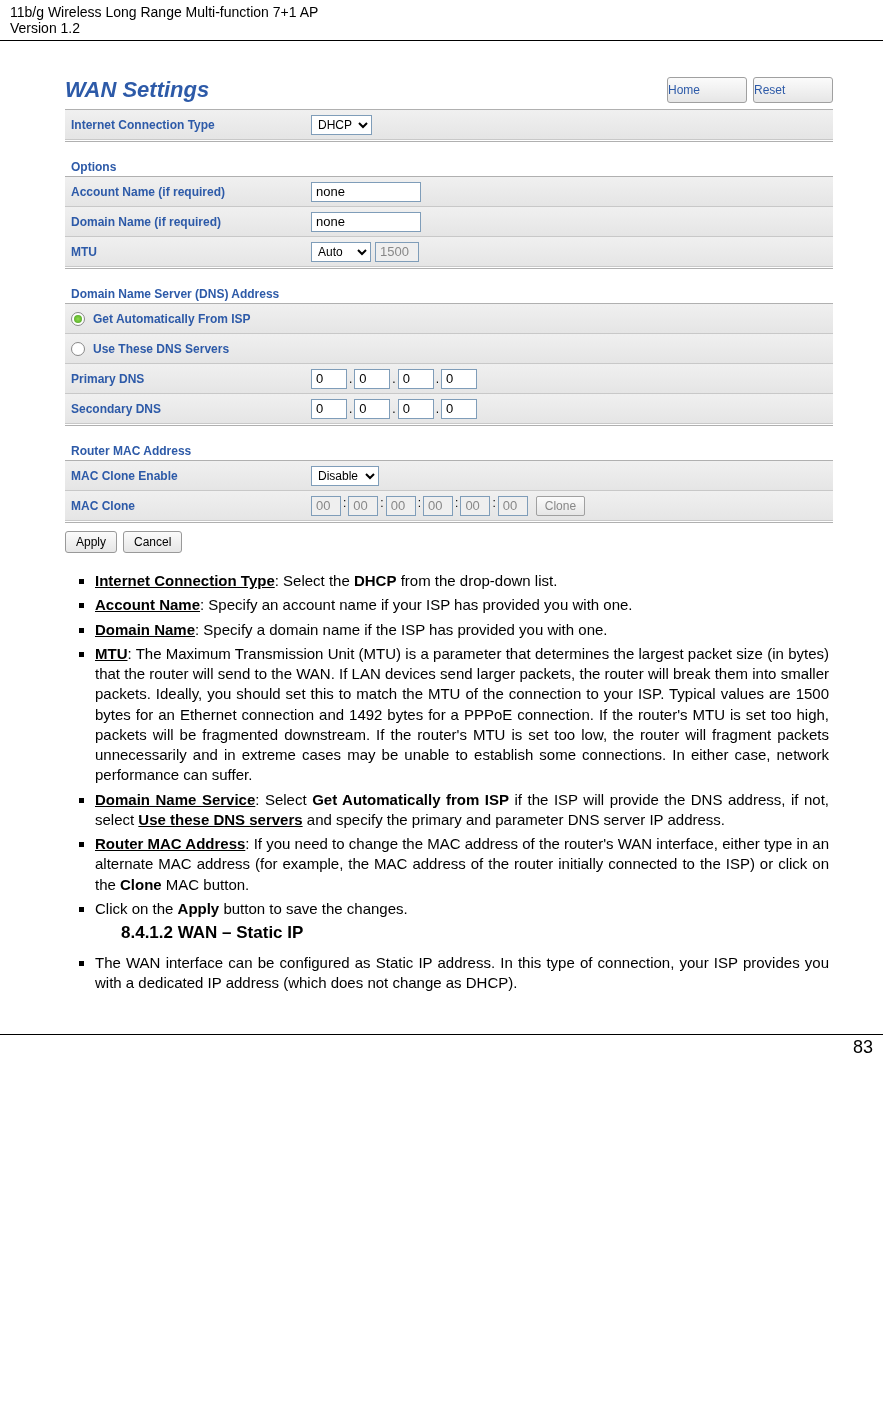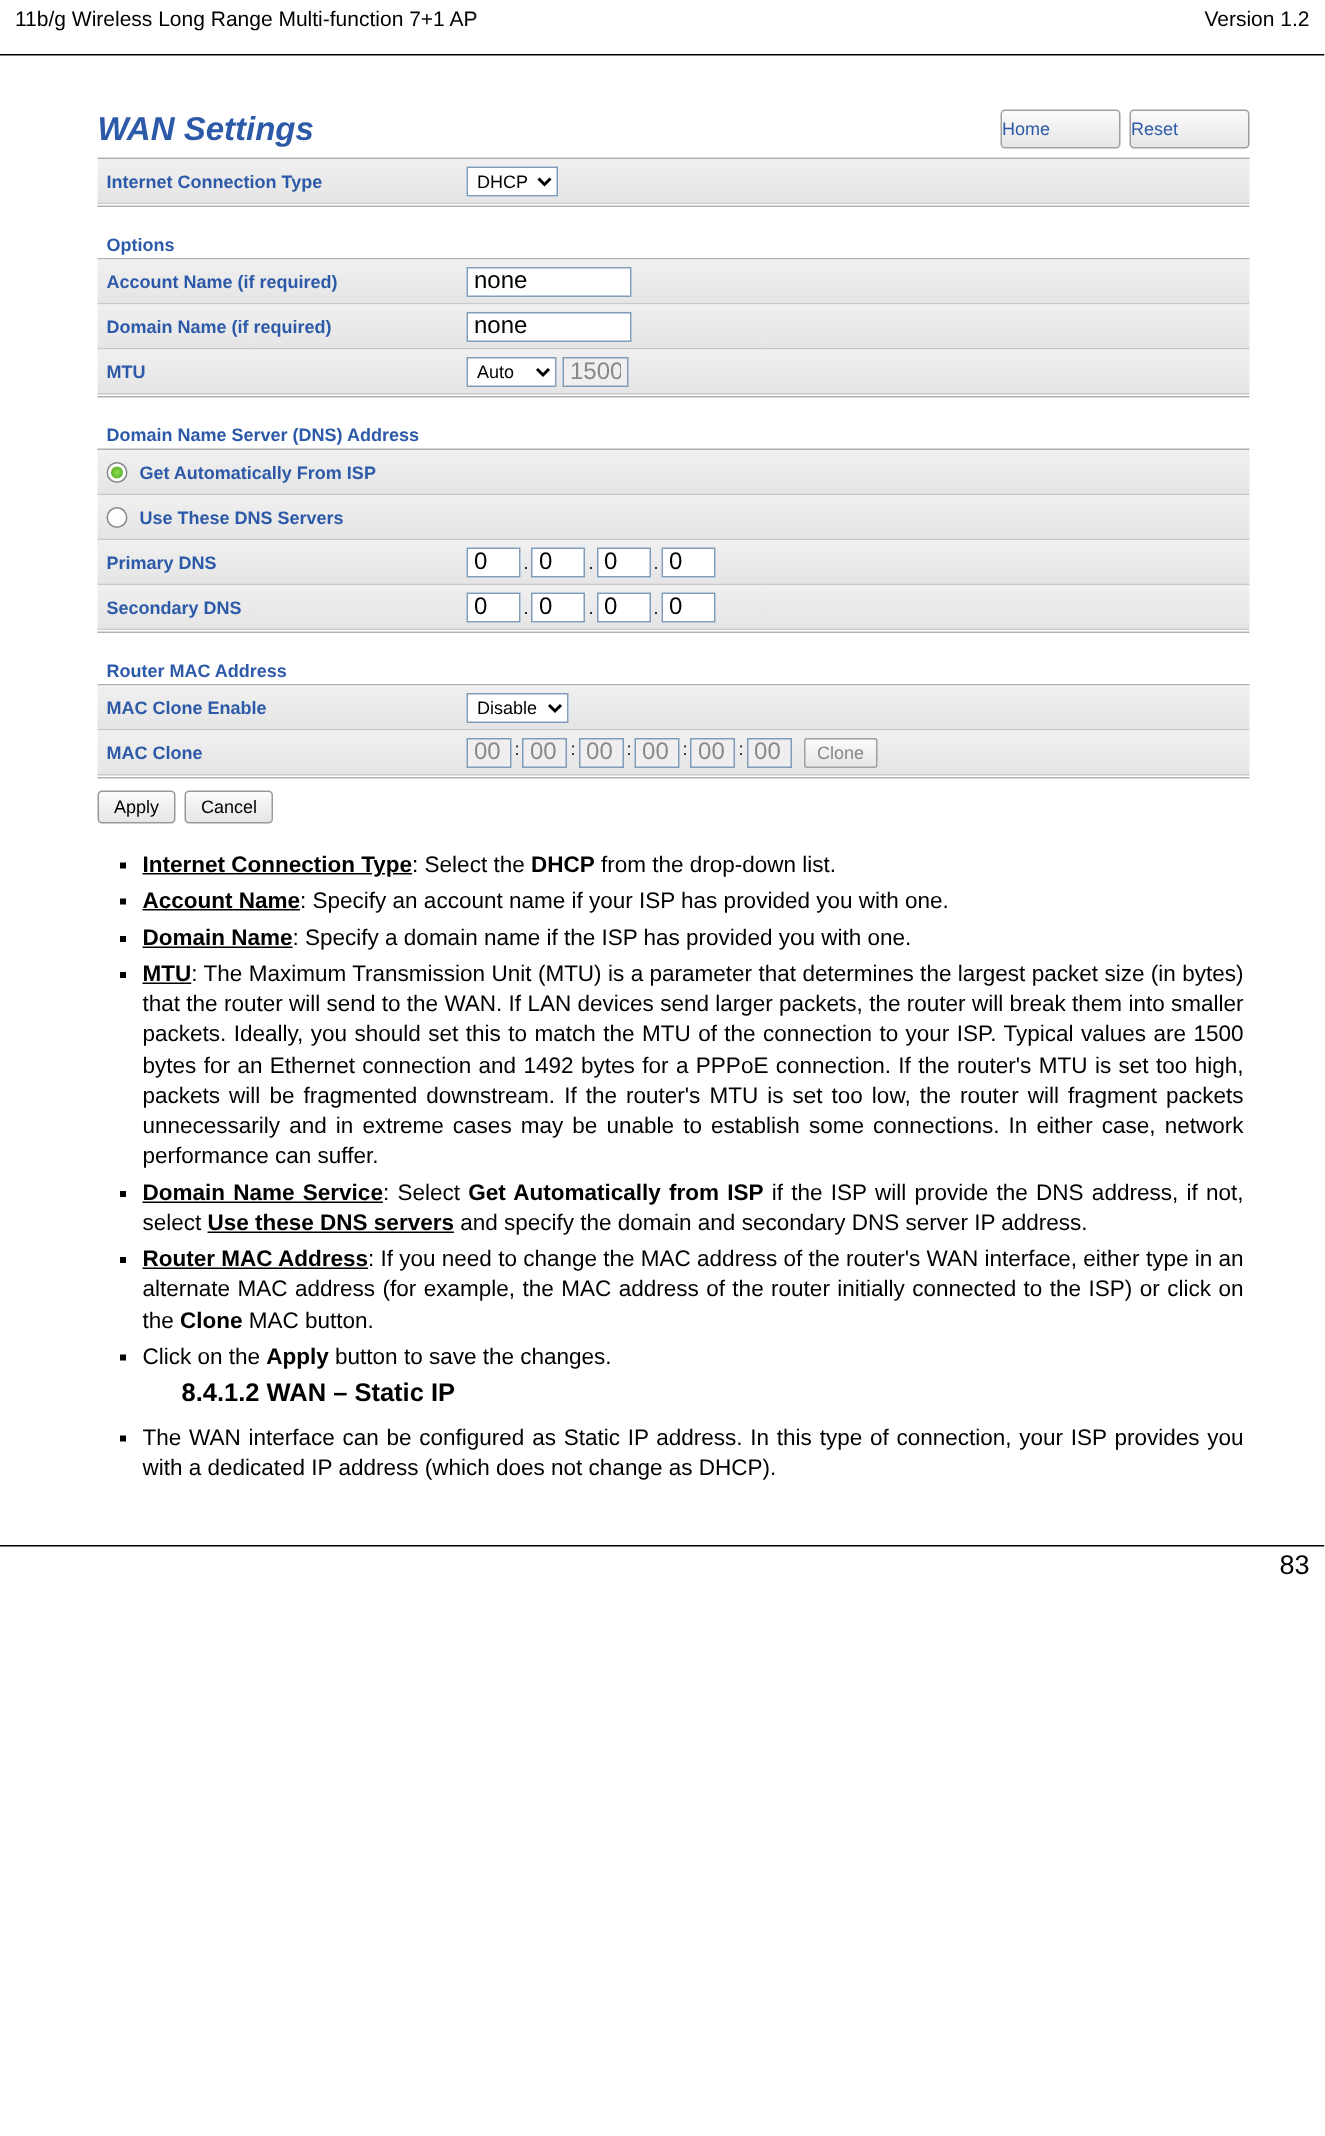--- a/index.html
+++ b/index.html
@@ -7,23 +7,24 @@
       margin: 0;
       font-family: Arial, sans-serif;
       font-size: 14px;
       color: #000;
       background: #fff;
       width: 883px;
     }
     .doc-header {
       display: flex;
       justify-content: space-between;
-      padding: 4px 10px 16px 10px;
+      padding: 4px 10px 4px 10px;
       font-size: 14px;
       border-bottom: 1px solid #000;
+      flex-direction: column;
     }
     .content {
       padding: 20px 50px 0 65px;
     }
     .wan-panel {
       border: 0;
       margin-bottom: 18px;
     }
     .wan-title-row {
       display: flex;
@@ -87,21 +88,21 @@
       background: #fff;
       border: 1px solid #7f9db9;
       font-size: 12px;
       height: 20px;
       padding: 0 2px;
     }
     .txt {
       background: #fff;
       border: 1px solid #7f9db9;
       height: 20px;
-      font-size: 16px;
+      font-size: 13px;
       padding: 0 4px;
     }
     .txt.w100 { width: 110px; }
     .txt.w40 { width: 36px; text-align: left; }
     .txt.disabled { background: #efefef; color: #888; }
     .ip-parts { display: flex; align-items: center; gap: 2px; font-size:12px;}
     .mac-parts { display: flex; align-items: flex-start; gap: 2px; font-size:12px;}
     .radio-ind {
       width: 14px; height: 14px; border-radius: 50%;
       border: 1px solid #888; display: flex; align-items: center; justify-content:center;
@@ -269,21 +270,21 @@
     <li>
       <b class="u">Account Name</b><span>: Specify an account name if your ISP has provided you with one.</span>
     </li>
     <li>
       <b class="u">Domain Name</b><span>: Specify a domain name if the ISP has provided you with one.</span>
     </li>
     <li>
       <b class="u">MTU</b><span>: The Maximum Transmission Unit (MTU) is a parameter that determines the largest packet size (in bytes) that the router will send to the WAN. If LAN devices send larger packets, the router will break them into smaller packets. Ideally, you should set this to match the MTU of the connection to your ISP. Typical values are 1500 bytes for an Ethernet connection and 1492 bytes for a PPPoE connection. If the router's MTU is set too high, packets will be fragmented downstream. If the router's MTU is set too low, the router will fragment packets unnecessarily and in extreme cases may be unable to establish some connections. In either case, network performance can suffer.</span>
     </li>
     <li>
-      <b class="u">Domain Name Service</b><span>: Select </span><b>Get Automatically from ISP</b><span> if the ISP will provide the DNS address, if not, select </span><b class="u">Use these DNS servers</b><span> and specify the domain and secondary DNS server IP address.</span>
+      <b class="u">Domain Name Service</b><span>: Select </span><b>Get Automatically from ISP</b><span> if the ISP will provide the DNS address, if not, select </span><b class="u">Use these DNS servers</b><span> and specify the primary and parameter DNS server IP address.</span>
     </li>
     <li>
       <b class="u">Router MAC Address</b><span>: If you need to change the MAC address of the router's WAN interface, either type in an alternate MAC address (for example, the MAC address of the router initially connected to the ISP) or click on the </span><b>Clone</b><span> MAC button.</span>
     </li>
     <li>
       <span>Click on the </span><b>Apply</b><span> button to save the changes.</span>
     </li>
   </ul>
   <div class="sub-heading">8.4.1.2     WAN – Static IP</div>
   <ul class="body-list" style="margin-top:4px">

